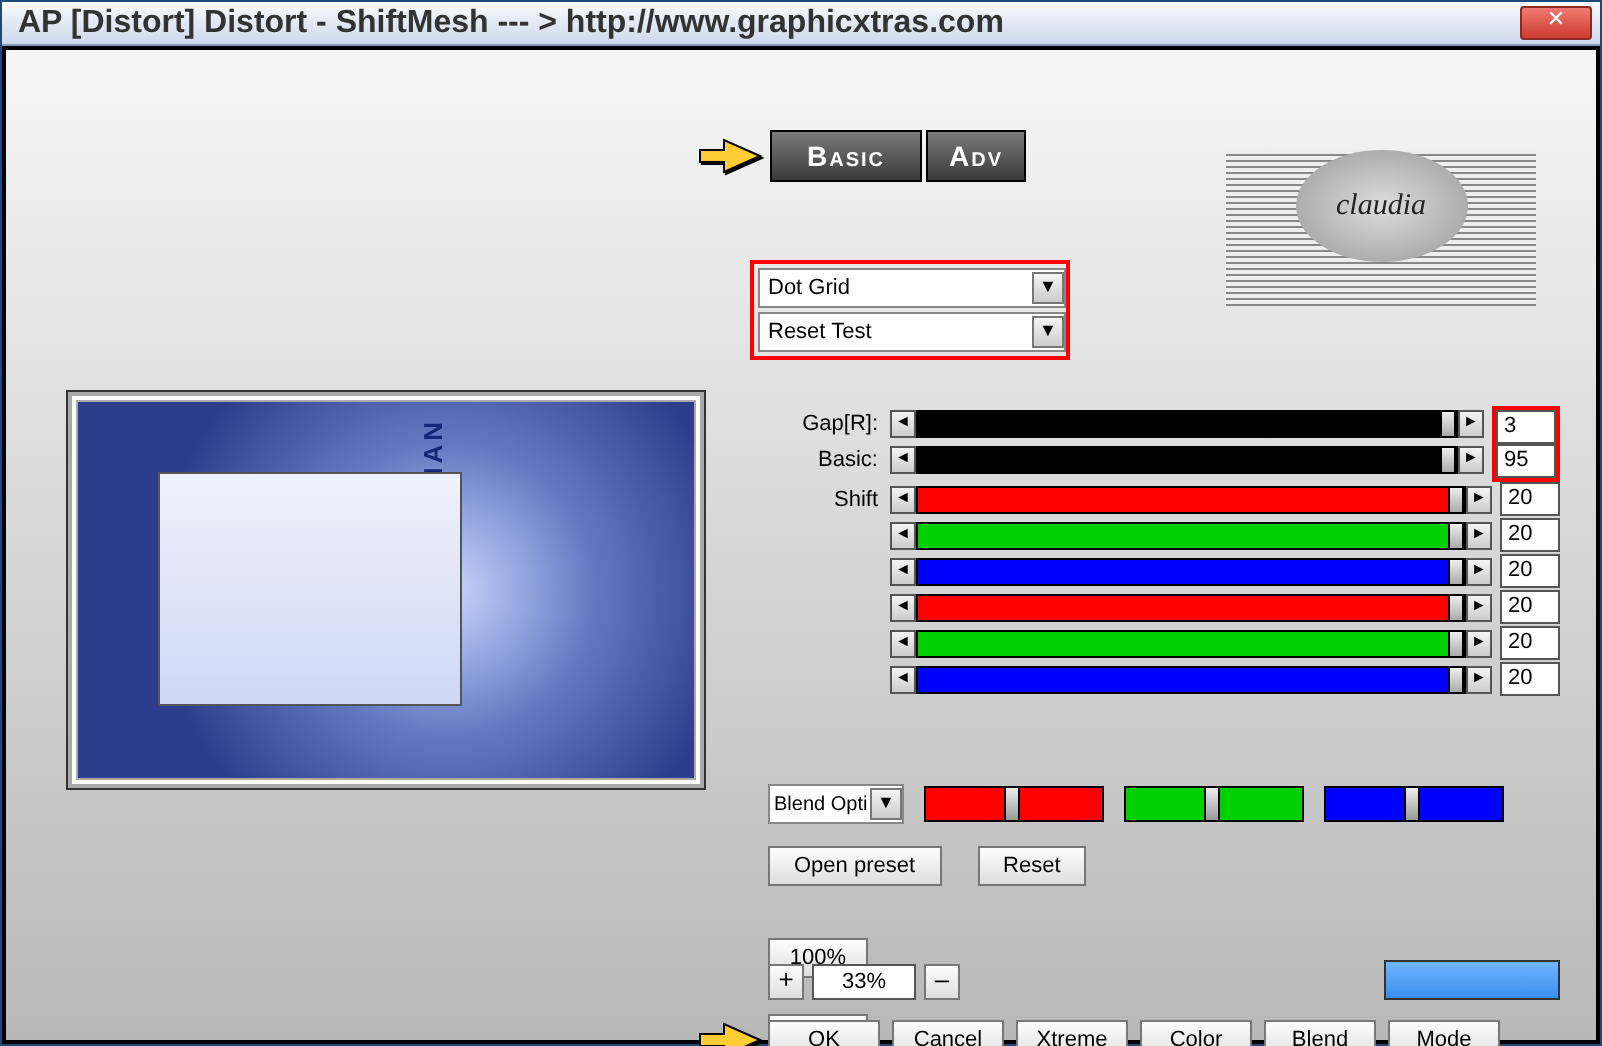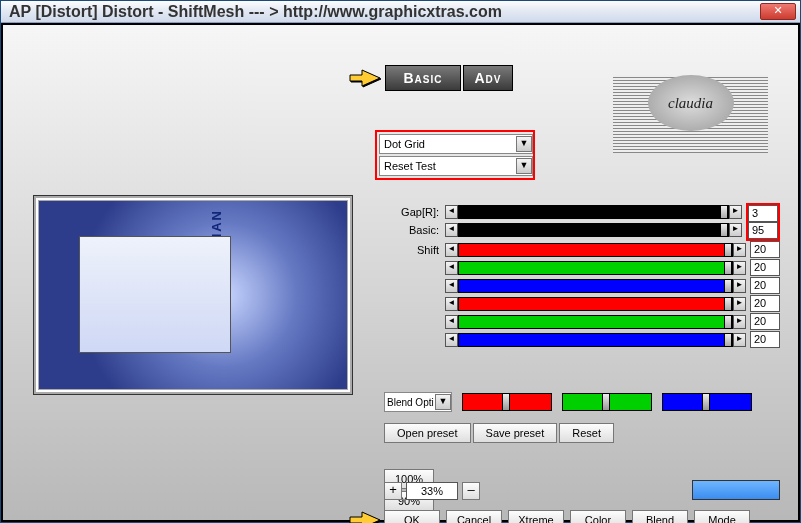--- a/index.html
+++ b/index.html
@@ -41,21 +41,21 @@
   .slider-thumb { position:absolute; top:-1px; width:8px; height:14px; background:linear-gradient(#eee,#aaa); border:1px solid #000; }
   .slider-value { width:30px; height:17px; background:#fff; border:1px solid #555; text-align:left; padding-left:3px; line-height:15px; margin-left:4px;}
   .val-box-group { border:2px solid #ff0000; padding:0; }
 
   .blend-row { position:absolute; left:381px; top:367px; display:flex; gap:10px; align-items:center;}
   .blend-sel { width:68px; height:20px; background:#fff; border:1px solid #888; display:flex; align-items:center;}
   .blend-sel span{flex:1; padding-left:2px; font-size:10px; white-space:nowrap; overflow:hidden;}
   .rgb-slider { width:90px; height:18px; border:1px solid #000; position:relative;}
   .rgb-slider .th{ position:absolute; left:44%; top:-1px; width:8px; height:18px; background:linear-gradient(#eee,#999); border:1px solid #000;}
 
-  .btn-row { position:absolute; left:381px; display:flex; gap:2px; }
+  .btn-row { position:absolute; left:381px; display:flex; gap:18px; }
   .std-btn { height:20px; background:linear-gradient(#fdfdfd,#dedede); border:1px solid #777; padding:0 12px; line-height:18px; cursor:pointer; font-size:11px;}
   .pct-btn { height:20px; width:50px; background:linear-gradient(#fdfdfd,#dedede); border:1px solid #777; text-align:center; line-height:18px; cursor:pointer;}
 
   .zoom-row { position:absolute; left:381px; top:457px; display:flex; gap:4px; align-items:center;}
   .sq-btn { width:18px; height:18px; background:linear-gradient(#fdfdfd,#dedede); border:1px solid #777; text-align:center; line-height:14px; cursor:pointer; font-size:13px;}
   .zoom-val { width:52px; height:18px; background:#fff; border:1px solid #555; text-align:center; line-height:16px;}
 
   .color-swatch { position:absolute; right:18px; top:455px; width:88px; height:20px; background:linear-gradient(#6fb6ff,#3a8df0); border:1px solid #333;}
 
   .bottom-row { position:absolute; left:381px; top:485px; display:flex; gap:6px; }
@@ -195,21 +195,20 @@
       <div class="rgb-slider" style="background:#00d000">
           <div class="th"></div>
         </div>
       <div class="rgb-slider" style="background:#0000ff">
           <div class="th"></div>
         </div>
     </div>
 
     <div class="btn-row" style="top:398px;">
       <div class="std-btn">Open preset</div>
-      <div class="std-btn">Save preset</div>
       <div class="std-btn">Reset</div>
     </div>
 
     <div class="btn-row" style="top:444px;flex-direction:column;">
       <div class="pct-btn">100%</div>
       <div class="pct-btn">90%</div>
       <div class="pct-btn">33%</div>
       <div class="pct-btn">34%</div>
     </div>
 

